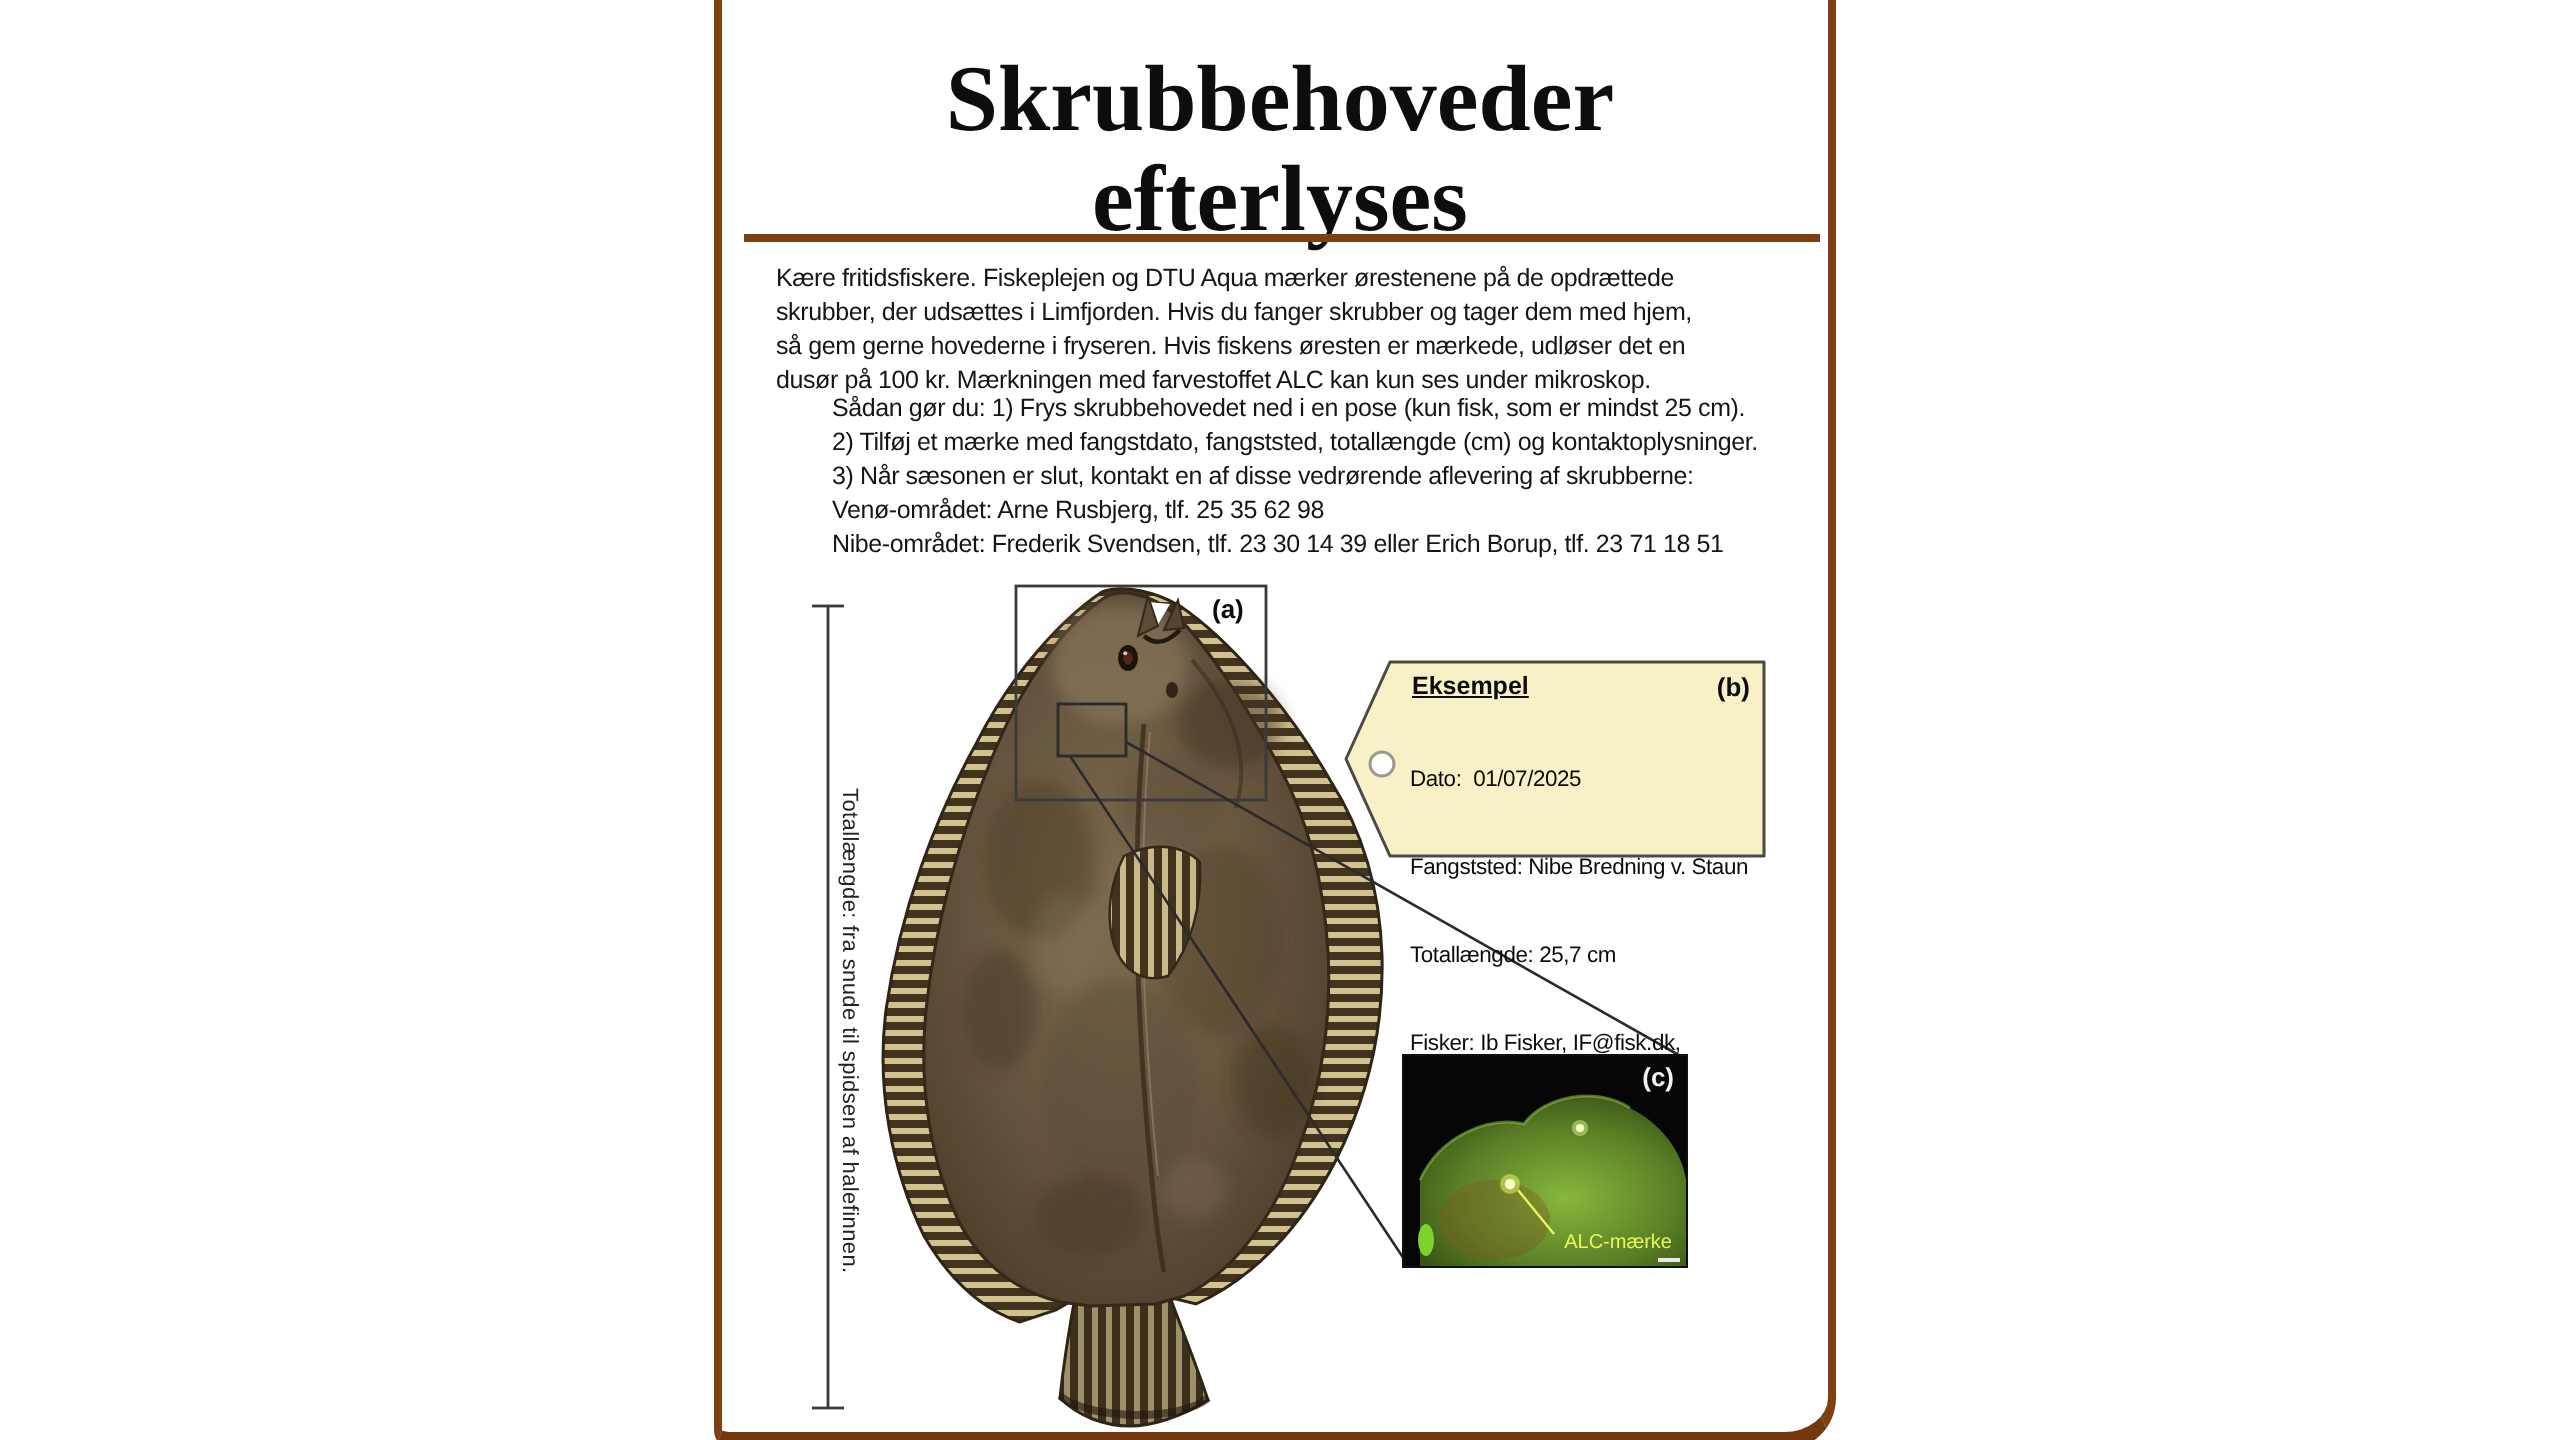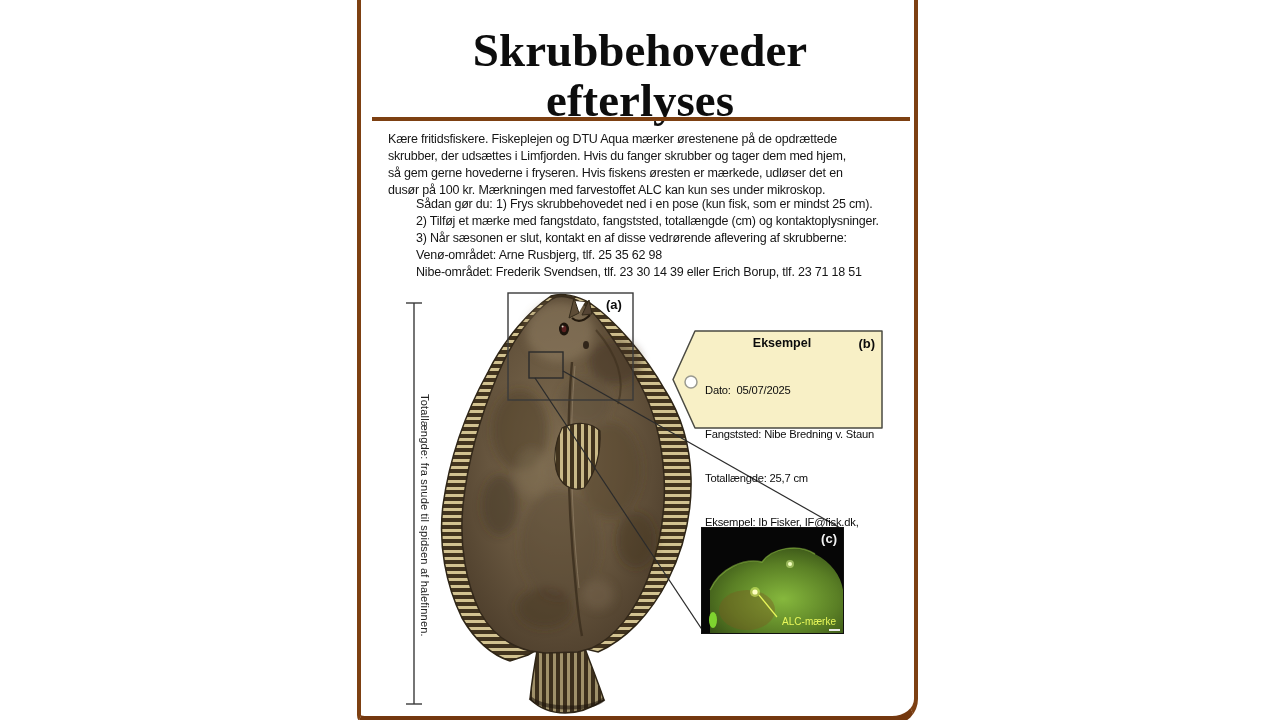--- a/index.html
+++ b/index.html
@@ -30,22 +30,22 @@
              writing-mode:vertical-rl;font-size:11px;color:#222;
              display:flex;align-items:center;justify-content:center;letter-spacing:.2px;}
 
   
   .fig-label{position:absolute;font-weight:bold;font-size:13px;color:#0d0d0d;}
   #label-a{left:606px;top:297px;}
 
   
   .tag{position:absolute;left:672px;top:330px;width:212px;height:100px;}
   .tag svg{position:absolute;left:0;top:0;}
-  .tag-heading{position:absolute;left:34px;right:26px;top:6px;text-align:center;
-               font-weight:bold;font-size:12.5px;color:#0c0c0c;}
+  .tag-heading{position:absolute;left:34px;right:26px;top:6px;
+               font-weight:bold;font-size:12.5px;text-decoration:underline;color:#0c0c0c;}
   .tag-b{position:absolute;right:9px;top:6px;font-weight:bold;font-size:13px;color:#0c0c0c;}
   .tag-fields{position:absolute;left:33px;top:24px;font-size:11.2px;line-height:14.6px;
               letter-spacing:-0.2px;color:#0c0c0c;white-space:pre;}
 
   
   .micro{position:absolute;left:702px;top:528px;width:141px;height:105px;background:#060606;
          outline:1px solid #101010;}
   .micro svg{position:absolute;left:0;top:0;}
   .micro-c{position:absolute;right:6px;top:3px;color:#f2f2f2;font-weight:bold;font-size:13px;}
   .micro-note{position:absolute;right:7px;bottom:6px;color:#e8f75a;font-size:10px;}
@@ -166,24 +166,24 @@
   <div id="label-a" class="fig-label">(a)</div>
 
   <div class="tag">
     <svg width="212" height="100" viewBox="0 0 212 100">
       <polygon points="23,1 210,1 210,98 23,98 1,49.5" fill="#f8f0c6" stroke="#4a4a42" stroke-width="1.5" stroke-linejoin="round"></polygon>
       <circle cx="19" cy="52" r="6" fill="#ffffff" stroke="#9a9a90" stroke-width="1.5"></circle>
     </svg>
     <div class="tag-heading">Eksempel</div>
     <div class="tag-b">(b)</div>
     <div class="tag-fields">
-      <div><span class="b">Dato:</span><span>  05/07/2025</span></div>
+      <div><span class="b">Dato:</span><span>  01/07/2025</span></div>
       <div><span class="b">Fangststed:</span><span> Nibe Bredning v. Staun</span></div>
       <div><span class="b">Totallængde:</span><span> 25,7 cm</span></div>
-      <div><span class="b">Eksempel:</span><span> Ib Fisker, IF@fisk.dk,</span></div>
+      <div><span class="b">Fisker:</span><span> Ib Fisker, IF@fisk.dk,</span></div>
       <div><span>+45 12 34 56 78</span></div>
     </div>
   </div>
 
   <div class="micro">
     <svg width="141" height="105" viewBox="0 0 141 105">
       <defs>
         <radialGradient id="otoGrad" cx="55%" cy="60%" r="75%">
           <stop offset="0%" stop-color="#86b83d"></stop>
           <stop offset="55%" stop-color="#5a7f25"></stop>

